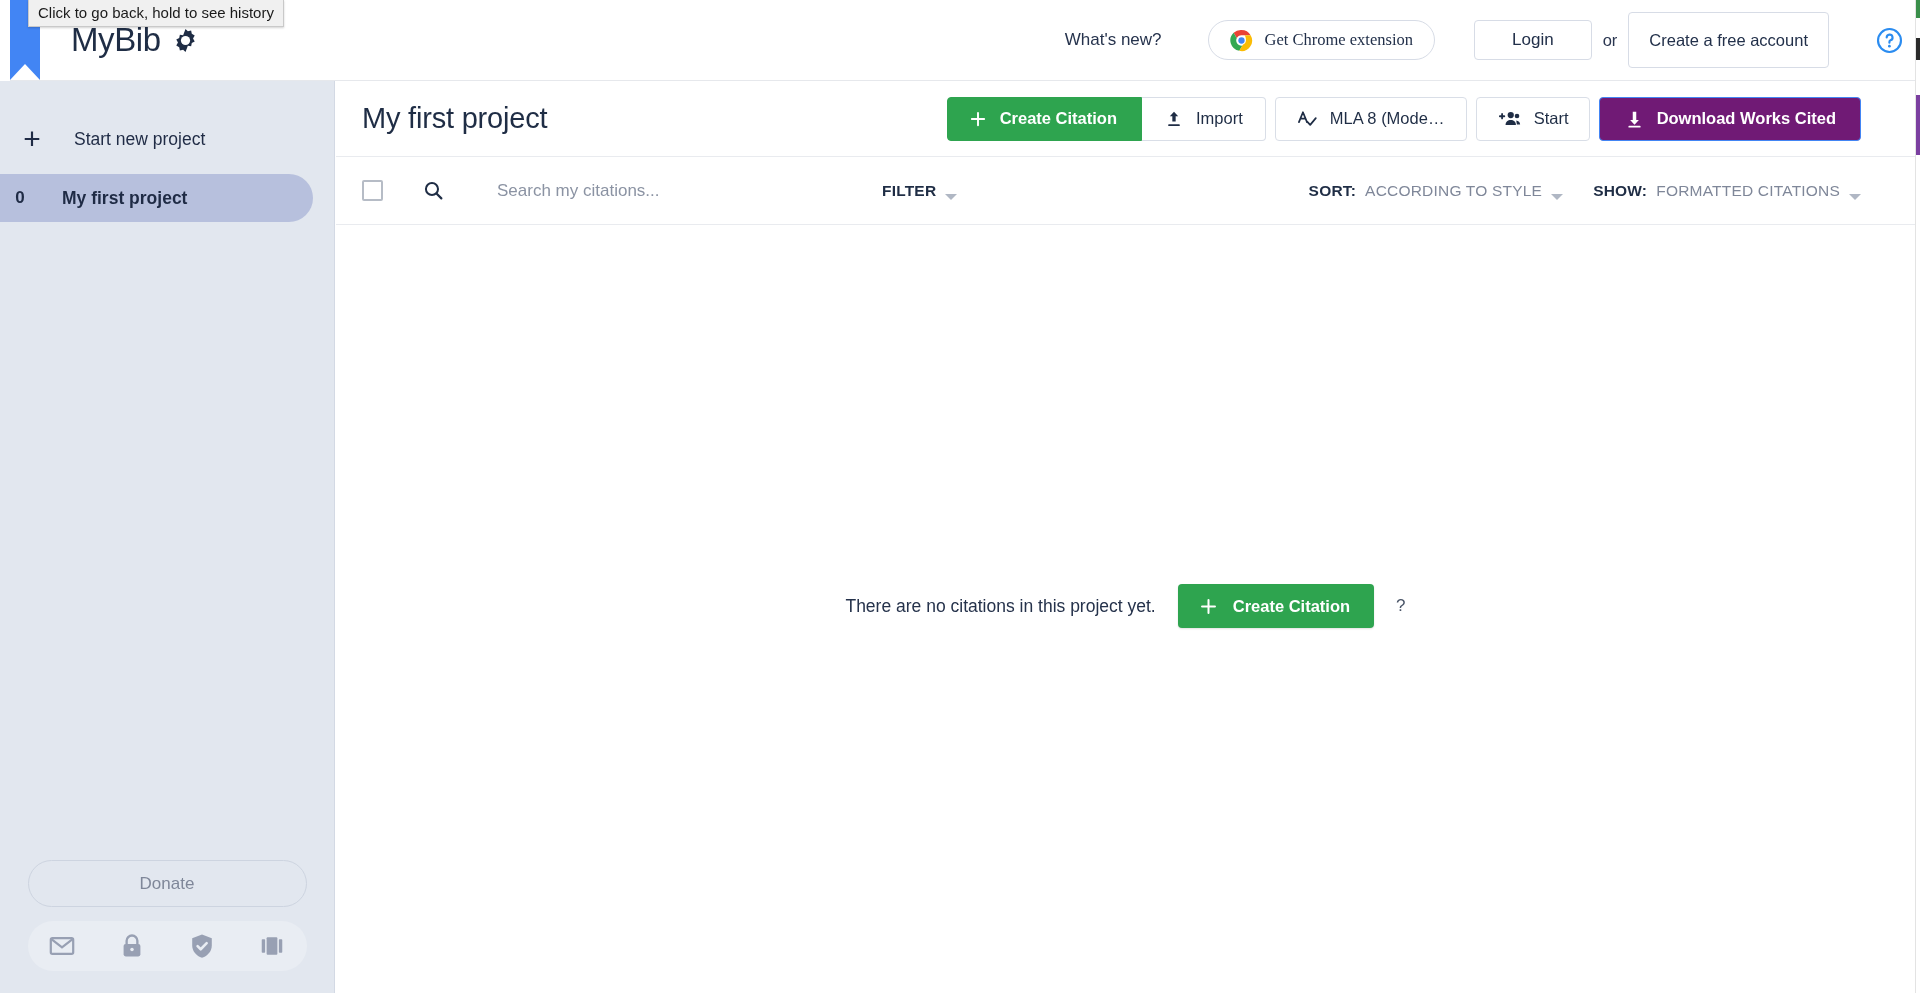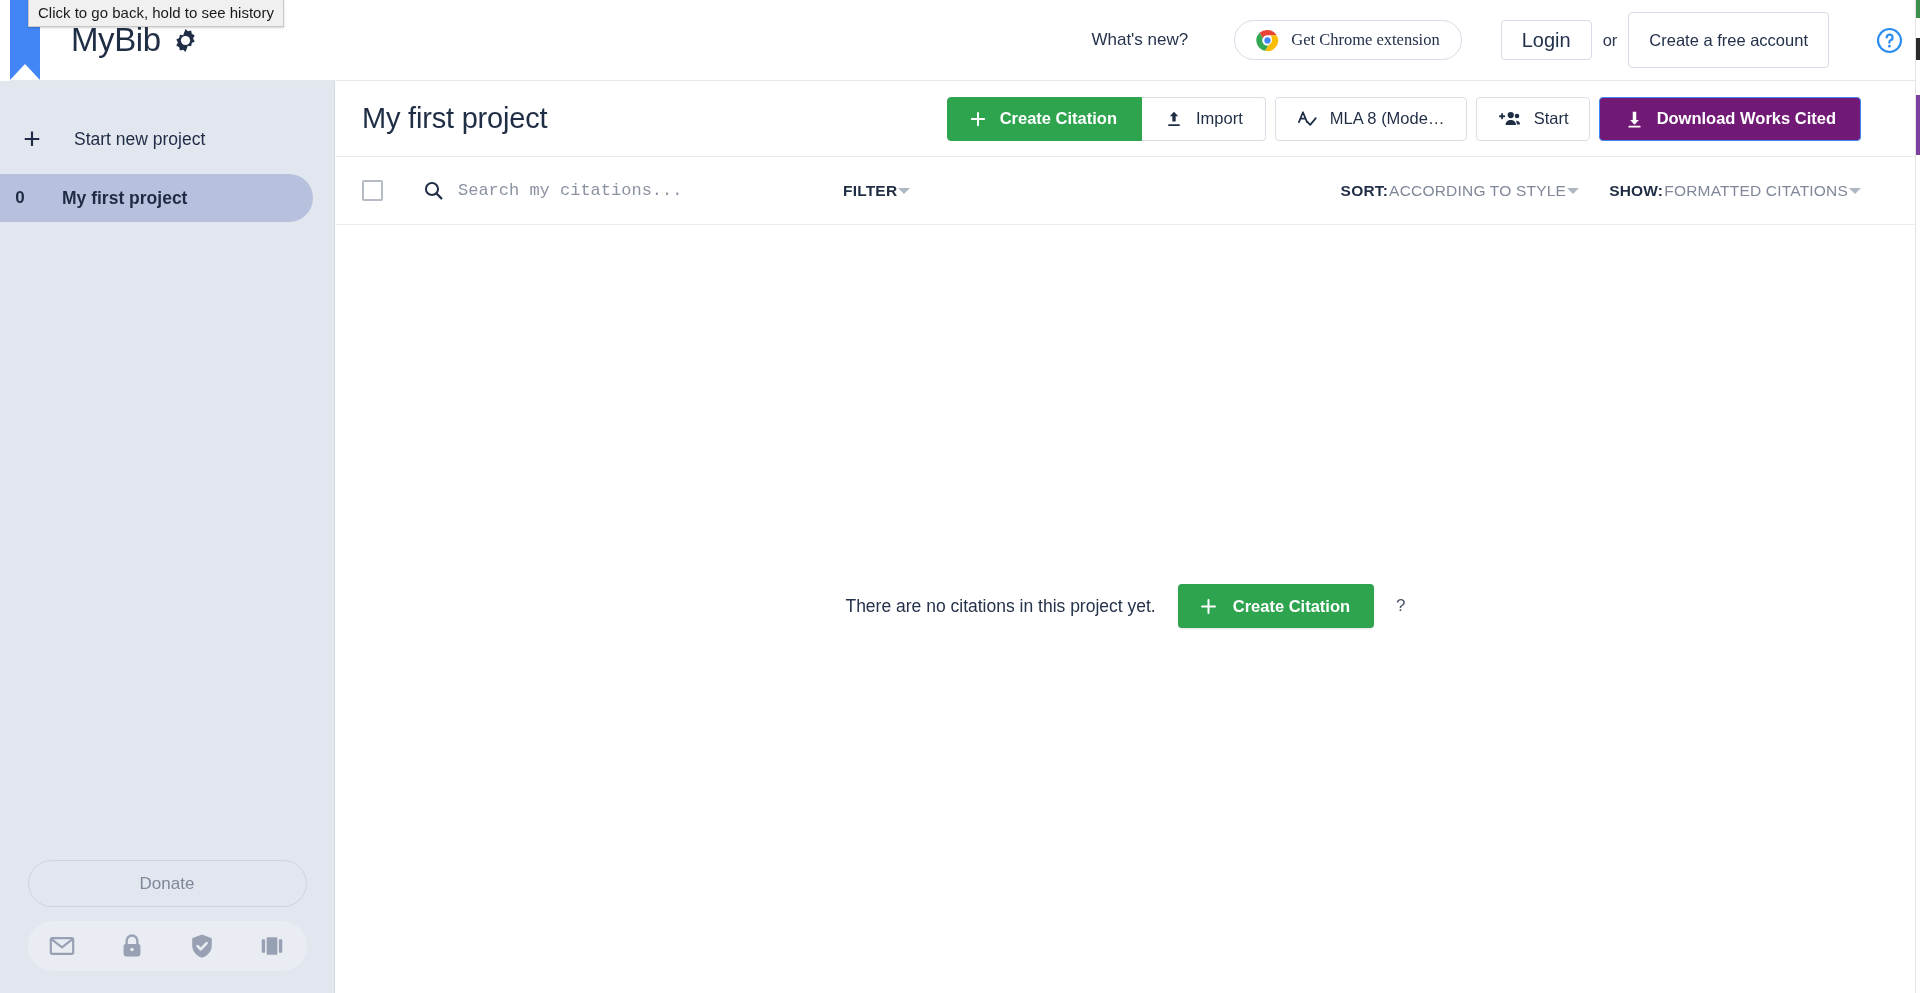--- a/index.html
+++ b/index.html
@@ -39,24 +39,24 @@
   }
   .chrome-btn {
     display: flex; align-items: center; gap: 12px;
     height: 40px; padding: 0 21px;
     border: 1px solid #d7dce6; border-radius: 21px;
     background: #fff; font-size: 16.5px; color: #22304a;
     cursor: pointer; white-space: nowrap; font-family: Liberation Serif, serif;
   }
   .chrome-ico { width: 23px; height: 23px; display:block; flex:none; }
   .login-btn {
-    height: 40px; padding: 0 20px; margin-left: 39px;
+    height: 40px; padding: 0 37px; margin-left: 39px;
     display: flex; align-items: center;
     border: 1px solid #d7dce6; border-radius: 4px;
-    background: #fff; font-size: 20px; color: #22304a; cursor: pointer;
+    background: #fff; font-size: 17px; color: #22304a; cursor: pointer;
   }
   .or-text { font-size: 16.5px; color: #2a3650; margin: 0 11px; }
   .create-acct-btn {
     height: 56px; padding: 0 20px;
     display: flex; align-items: center;
     border: 1px solid #d7dce6; border-radius: 4px;
     background: #fff; font-size: 16.5px; color: #22304a; cursor: pointer;
     white-space: nowrap;
   }
   .help-ico { width: 27px; height: 27px; margin-left: 47px; cursor: pointer; display:block;}
@@ -170,25 +170,25 @@
     padding-left: 26px; padding-right: 54px;
     border-bottom: 1px solid #e9ebef;
   }
   .chk {
     width: 21px; height: 21px; border: 2px solid #b6bcc6;
     border-radius: 2px; background: #fff; cursor: pointer; flex: none;
   }
   .search-wrap { display: flex; align-items: center; gap: 13px; margin-left: 39px; }
   .search-input {
     border: none; outline: none; font-size: 17px; color: #0c4a6e;
-    font-family: Liberation Mono, monospace; width: 330px; background: transparent;
+    font-family: Liberation Sans, sans-serif; width: 330px; background: transparent; margin-left: 39px;
   }
   .search-input::placeholder { color: #8b93a3; }
   .drop {
-    display: flex; align-items: center; gap: 1px; cursor: pointer;
+    display: flex; align-items: flex-end; gap: 9px; cursor: pointer;
   }
   .drop .k { font-size: 15.5px; font-weight: 700; color: #1f2d45; letter-spacing: 0.2px;}
   .drop .v { font-size: 15.5px; color: #7f8799; letter-spacing: 0.2px; }
   .caret {
     width: 0; height: 0; border-left: 6px solid transparent;
     border-right: 6px solid transparent; border-top: 6px solid #b0b7c4;
   }
   .filter-left-drop { margin-left: 55px; }
   .filter-right { margin-left: auto; display: flex; align-items: center; gap: 30px; }
 

